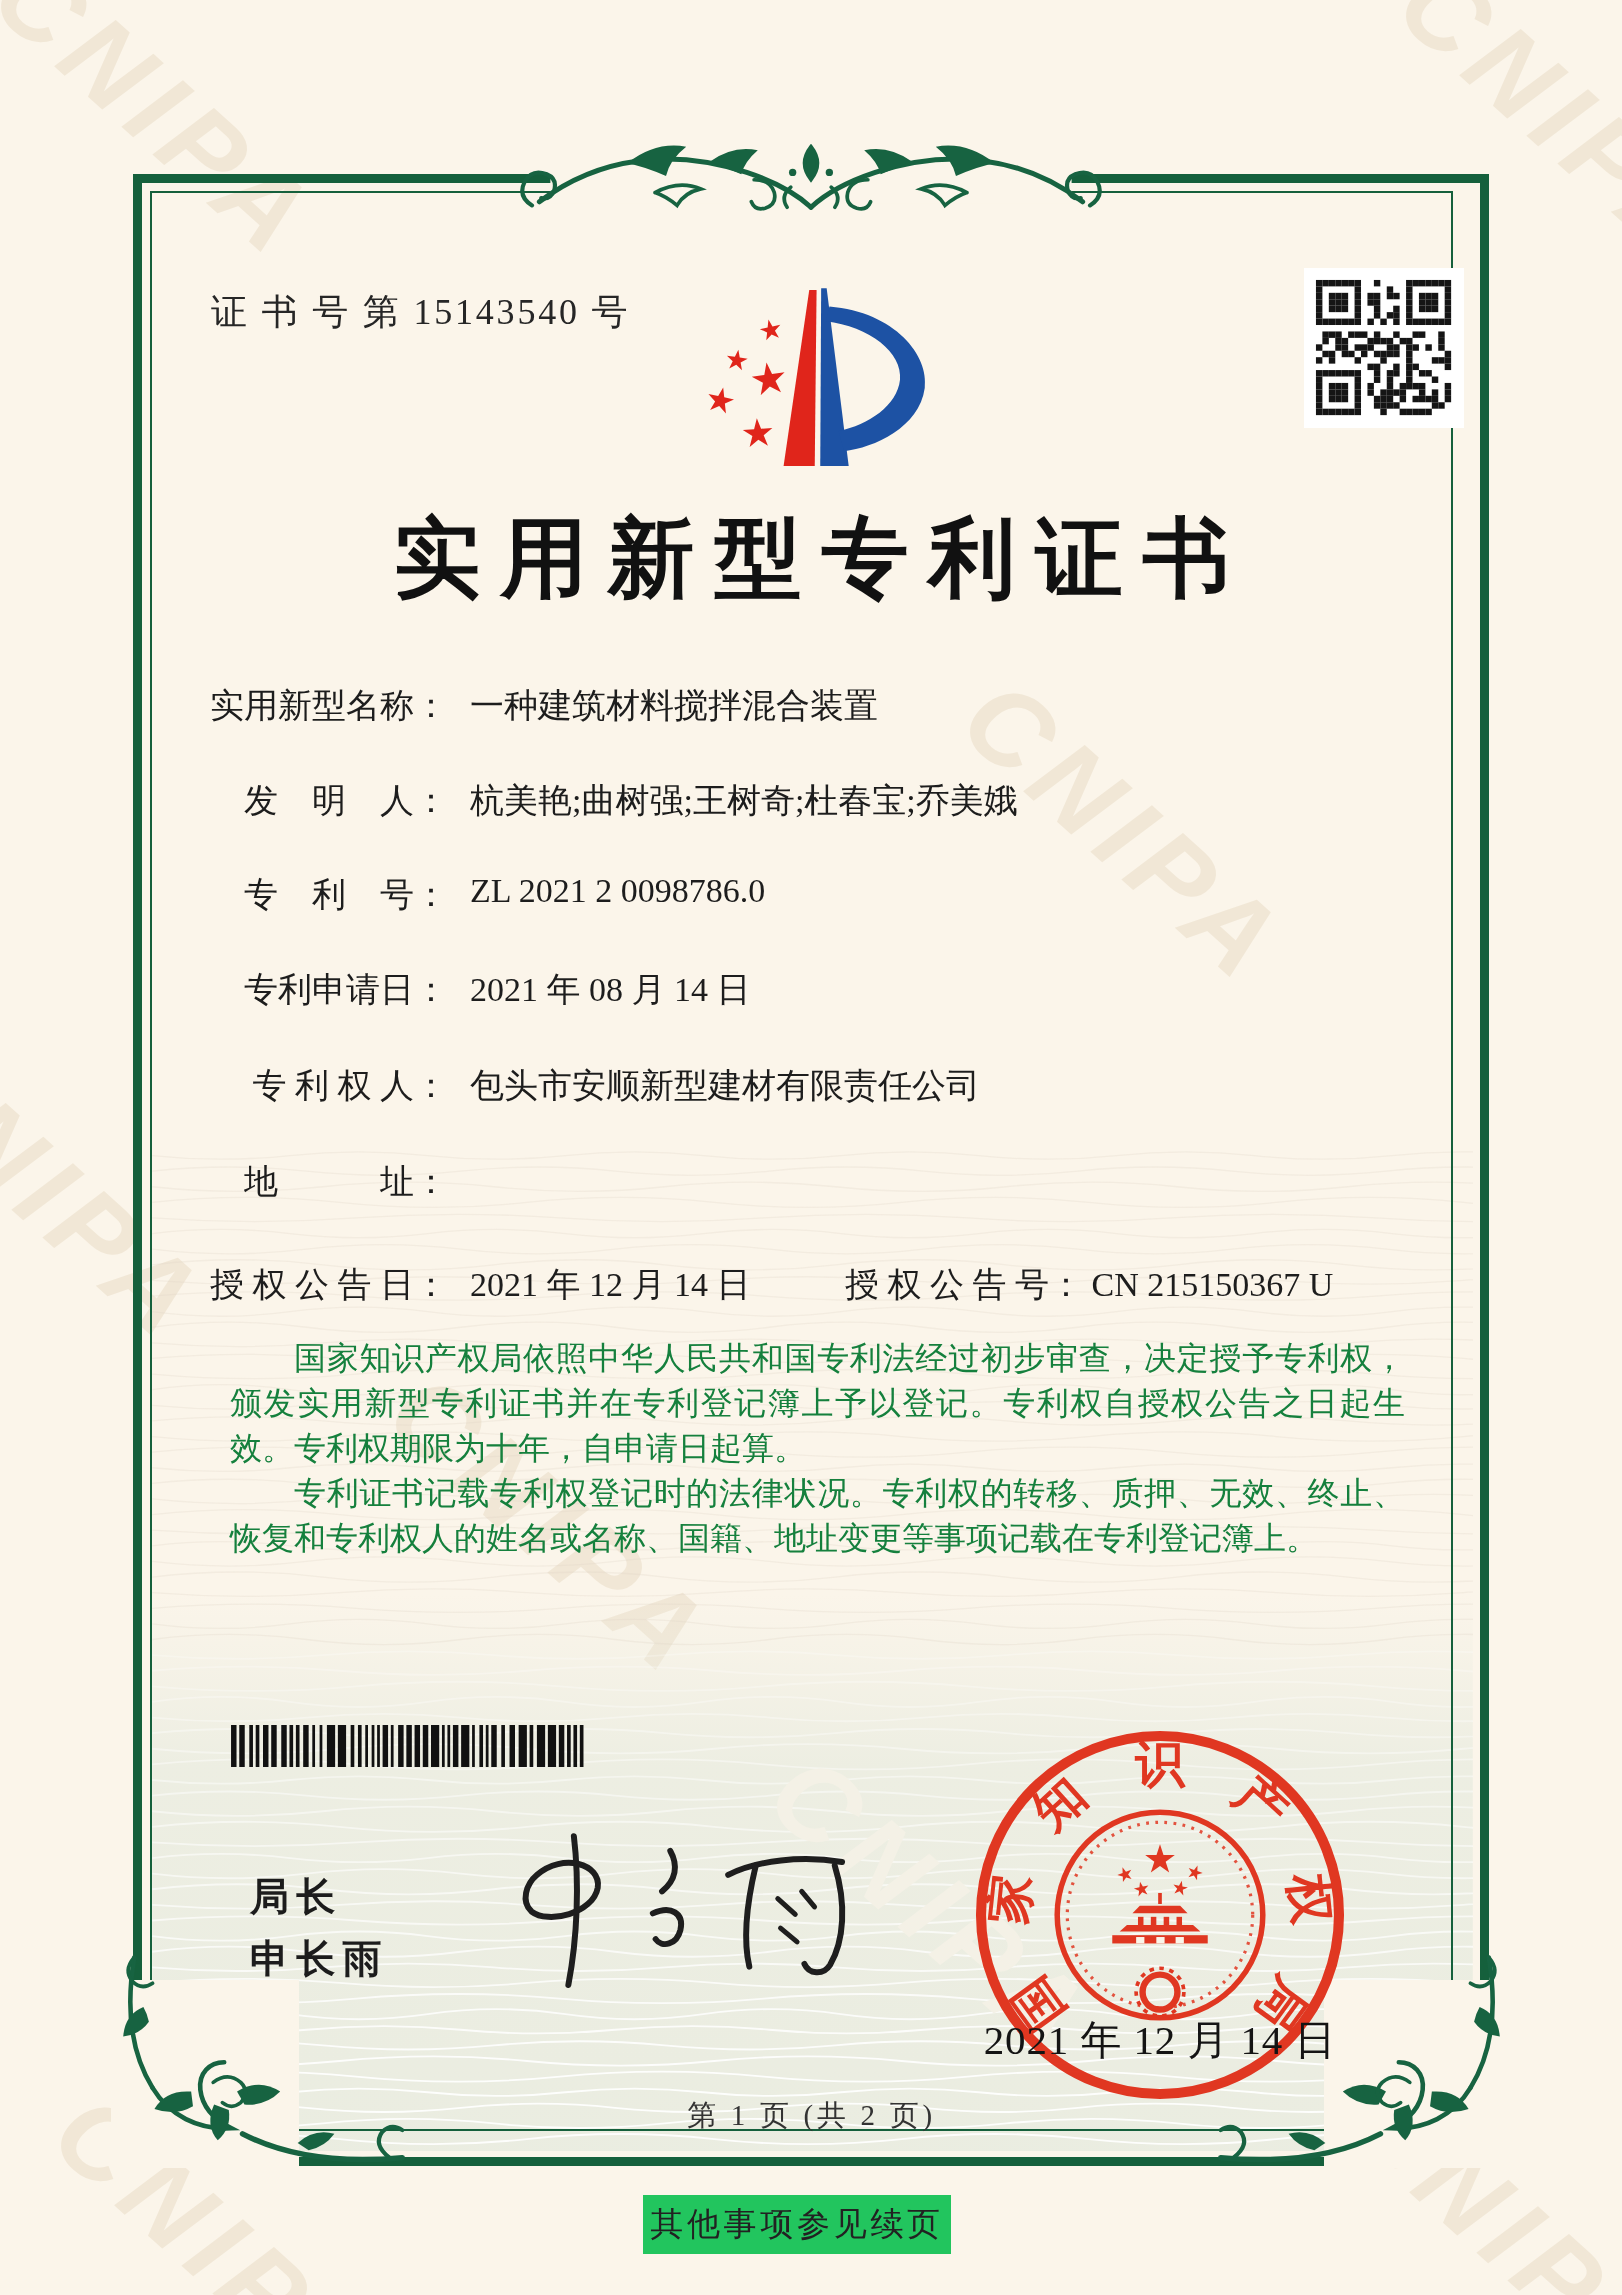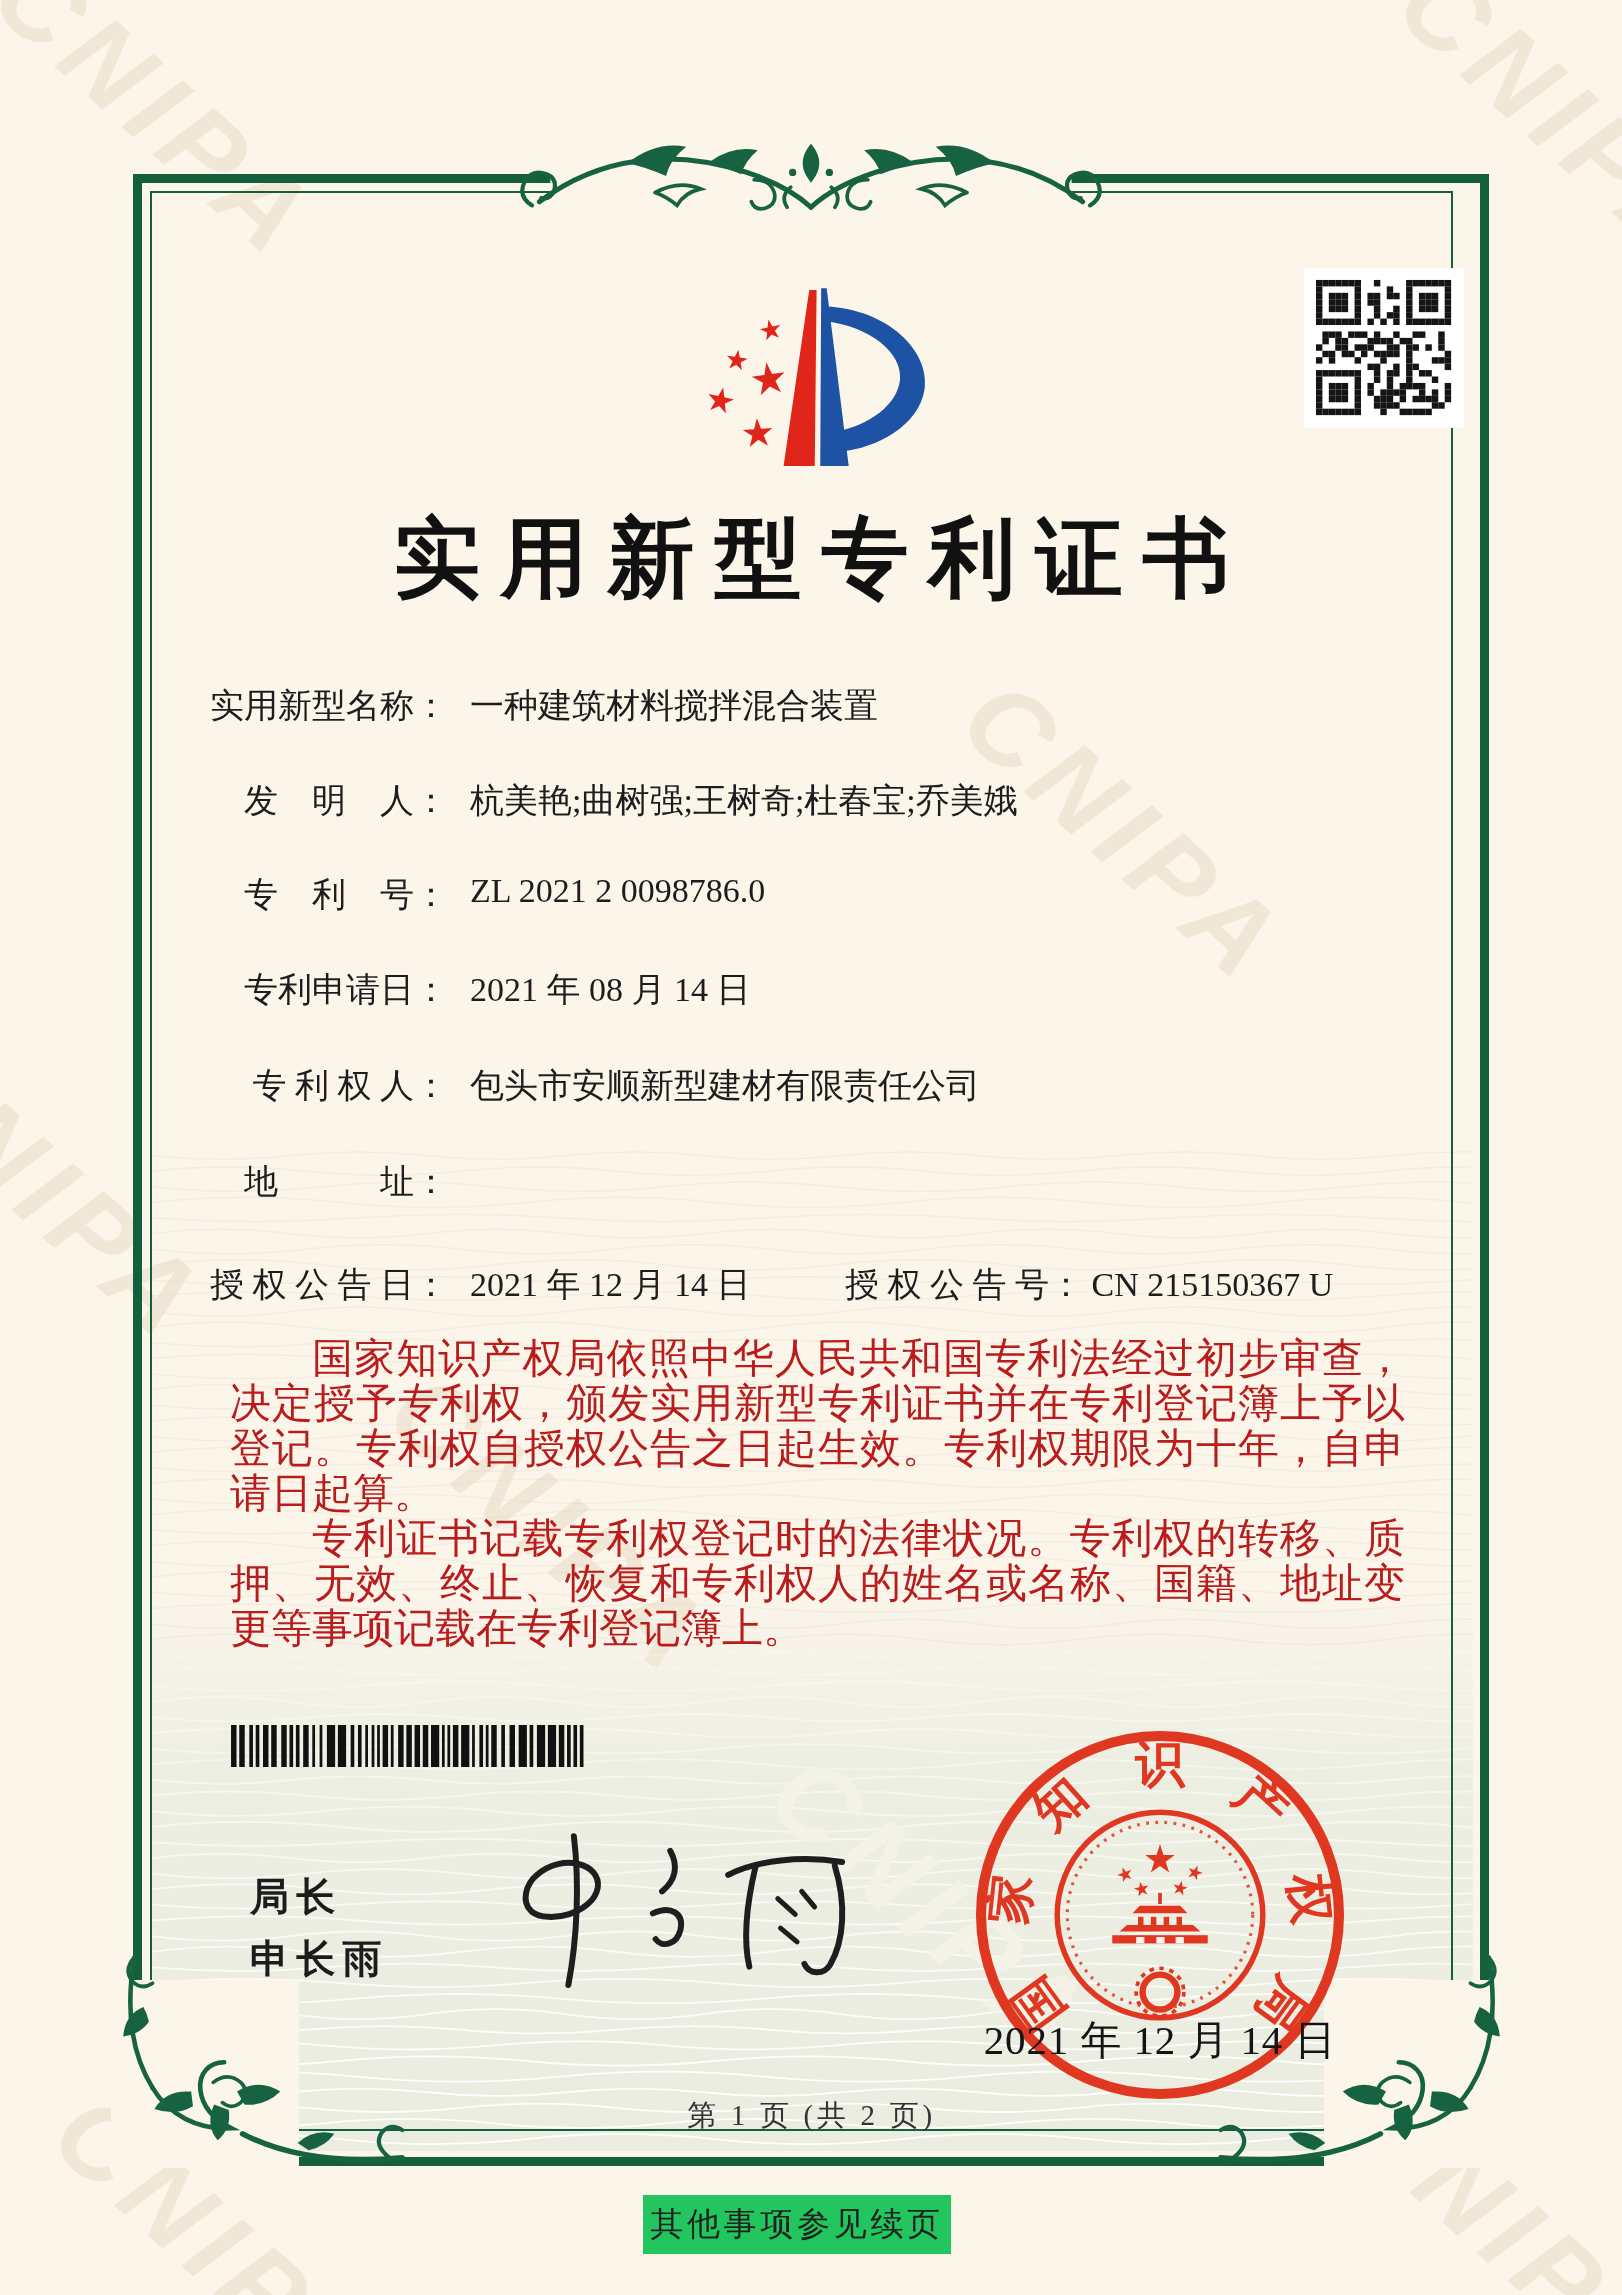--- a/index.html
+++ b/index.html
@@ -32,22 +32,22 @@
 
   
   .row{position:absolute;left:207px;width:1221px;display:flex;align-items:flex-start;
        font-size:34px;color:#1d1d1d;z-index:7;}
   .flabel{display:inline-block;width:241px;text-align:right;flex:none;}
   .fvalue{margin-left:22px;}
   .addr-value{white-space:pre-line;line-height:46px;}
   .grant-right{position:absolute;left:638px;top:0;}
 
   
-  .body-text{position:absolute;left:230px;top:1336px;width:1175px;font-size:41px;line-height:45px;
-             text-align:justify;color:#b91c1c;z-index:7;}
+  .body-text{position:absolute;left:230px;top:1336px;width:1175px;font-size:32px;line-height:45px;
+             text-align:justify;color:#15803d;z-index:7;}
   .body-text p{margin:0;text-indent:2em;}
 
   
   #barcode{position:absolute;left:230px;top:1725px;z-index:7;}
   .officer{position:absolute;left:250px;z-index:7;font-family:"Liberation Sans","DejaVu Sans",sans-serif;
            font-size:39px;font-weight:600;letter-spacing:7.3px;color:#1c1c1c;}
   #officer-title{top:1870px;}
   #officer-name{top:1932px;}
   #signature{position:absolute;left:482px;top:1827px;z-index:7;}
 
@@ -205,20 +205,21 @@
       <path d="M96,152 q-28,-2 -40,19 q23,8 42,-3 Z" fill="#176341" stroke="none"></path>
       <path d="M121,166 q-10,23 4,39 q15,-13 12,-33 Z" fill="#176341" stroke="none"></path>
       <path d="M146,152 q24,-15 47,0 q-16,16 -39,14 Z" fill="#176341" stroke="none"></path>
       <path d="M120,142 q16,-12 30,0 q10,10 0,22 q-10,8 -20,0" stroke-width="4"></path>
       <path d="M152,198 C202,224 260,230 326,224" stroke-width="6"></path>
       <path d="M212,208 q18,-16 40,-10 q-10,14 -28,18 Z" fill="#176341" stroke="none"></path>
       <path d="M312,224 q-18,-14 -8,-28 q10,-10 22,-2" stroke-width="4.5"></path>
     </g>
   </svg>
 
+  <div class="cert-no">证 书 号 第 15143540 号</div>
 
   <svg id="logo" width="275" height="234" viewBox="0 0 300 255">
     <polygon points="141,26 149,26 147,218 113,218" fill="#E0251B"></polygon>
     <polygon points="154,24 160,24 184,218 153,218" fill="#1D52A4"></polygon>
     <path d="M163,44 C235,50 272,98 267,133 C261,176 212,198 179,202 L173,180 C206,173 237,152 240,124 C243,94 207,66 159,60 Z" fill="#1D52A4"></path>
     <g fill="#E0251B">
       <use href="#star5" transform="translate(99,70) scale(12) rotate(-12)"></use>
       <use href="#star5" transform="translate(62,103) scale(12) rotate(8)"></use>
       <use href="#star5" transform="translate(97,124) scale(19) rotate(-8)"></use>
       <use href="#star5" transform="translate(44,147) scale(15) rotate(12)"></use>

